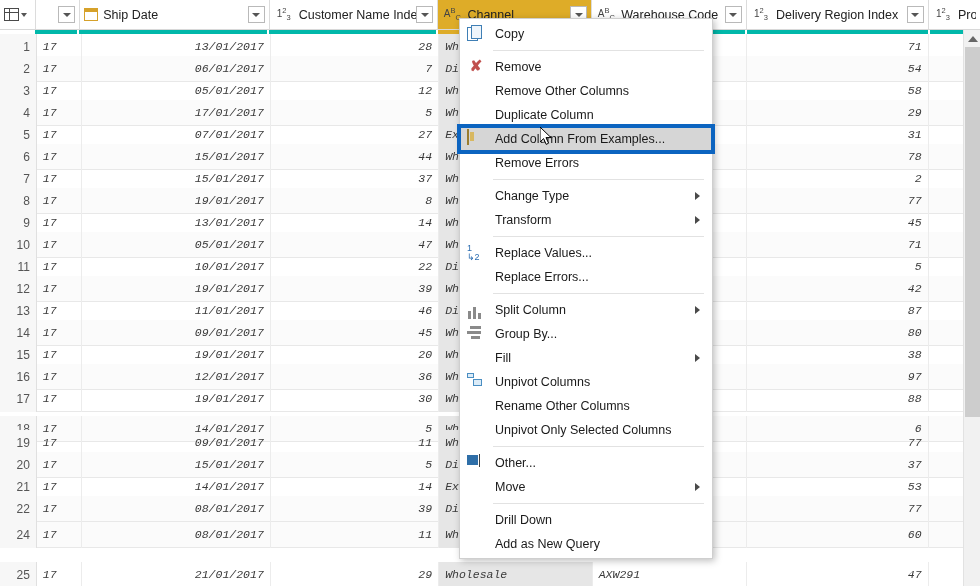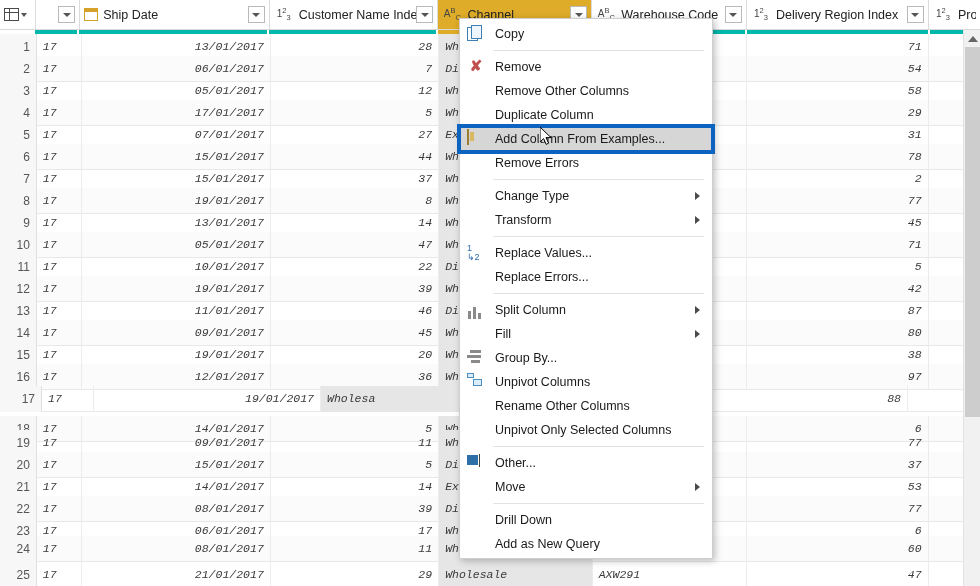--- a/index.html
+++ b/index.html
@@ -404,20 +404,21 @@
           <div class="cell num bordered" style="width: 202px;">36</div>
           <div class="cell txt selcol bordered" style="width: 184px;">Wholesa</div>
           <div class="cell txt bordered" style="width: 185px;"></div>
           <div class="cell num bordered" style="width: 218px;">97</div>
           <div class="cell num" style="width: 60px;"></div>
         </div>
         <div class="row" style="top: 356px;">
           <div class="cell rownum" style="width: 42px;">17</div>
           <div class="cell txt bordered" style="width: 52px;">17</div>
           <div class="cell num bordered" style="width: 227px;">19/01/2017</div>
+          <div class="cell num bordered" style="width: 202px;">30</div>
           <div class="cell txt selcol bordered" style="width: 184px;">Wholesa</div>
           <div class="cell txt bordered" style="width: 185px;"></div>
           <div class="cell num bordered" style="width: 218px;">88</div>
           <div class="cell num" style="width: 60px;"></div>
         </div>
         <div class="row alt" style="top: 386px;">
           <div class="cell rownum" style="width: 42px;">18</div>
           <div class="cell txt bordered" style="width: 52px;">17</div>
           <div class="cell num bordered" style="width: 227px;">14/01/2017</div>
           <div class="cell num bordered" style="width: 202px;">5</div>
@@ -469,21 +470,21 @@
         <div class="row" style="top: 488px;">
           <div class="cell rownum" style="width: 42px;">23</div>
           <div class="cell txt bordered" style="width: 52px;">17</div>
           <div class="cell num bordered" style="width: 227px;">06/01/2017</div>
           <div class="cell num bordered" style="width: 202px;">17</div>
           <div class="cell txt selcol bordered" style="width: 184px;">Wholesa</div>
           <div class="cell txt bordered" style="width: 185px;"></div>
           <div class="cell num bordered" style="width: 218px;">6</div>
           <div class="cell num" style="width: 60px;"></div>
         </div>
-        <div class="row alt" style="top: 506px;">
+        <div class="row alt" style="top: 492px;">
           <div class="cell rownum" style="width: 42px;">24</div>
           <div class="cell txt bordered" style="width: 52px;">17</div>
           <div class="cell num bordered" style="width: 227px;">08/01/2017</div>
           <div class="cell num bordered" style="width: 202px;">11</div>
           <div class="cell txt selcol bordered" style="width: 184px;">Wholesa</div>
           <div class="cell txt bordered" style="width: 185px;"></div>
           <div class="cell num bordered" style="width: 218px;">60</div>
           <div class="cell num" style="width: 60px;"></div>
         </div>
         <div class="row" style="top: 532px;">
@@ -550,32 +551,32 @@
       <div class="mi">
         <span class="micon ic-split">
           <span style="left:1px;height:8px"></span>
           <span style="left:6px;height:12px"></span>
           <span style="left:11px;height:6px"></span>
         </span>
         <span>Split Column</span>
         <span class="arrow"></span>
       </div>
       <div class="mi">
-        <span>Fill</span>
-        <span class="arrow"></span>
-      </div>
-      <div class="mi">
         <span class="micon ic-group">
           <i style="left:3px;top:1px;width:11px"></i>
           <i style="left:0;top:6px;width:14px"></i>
           <i style="left:4px;top:11px;width:9px"></i>
         </span>
         <span>Group By...</span>
       </div>
       <div class="mi">
+        <span>Fill</span>
+        <span class="arrow"></span>
+      </div>
+      <div class="mi">
         <span class="micon ic-unpivot">
           <i style="left:0;top:0;width:7px;height:5px"></i>
           <i style="left:6px;top:6px;width:9px;height:7px"></i>
         </span>
         <span>Unpivot Columns</span>
       </div>
       <div class="mi">
         <span>Rename Other Columns</span>
       </div>
       <div class="mi">

